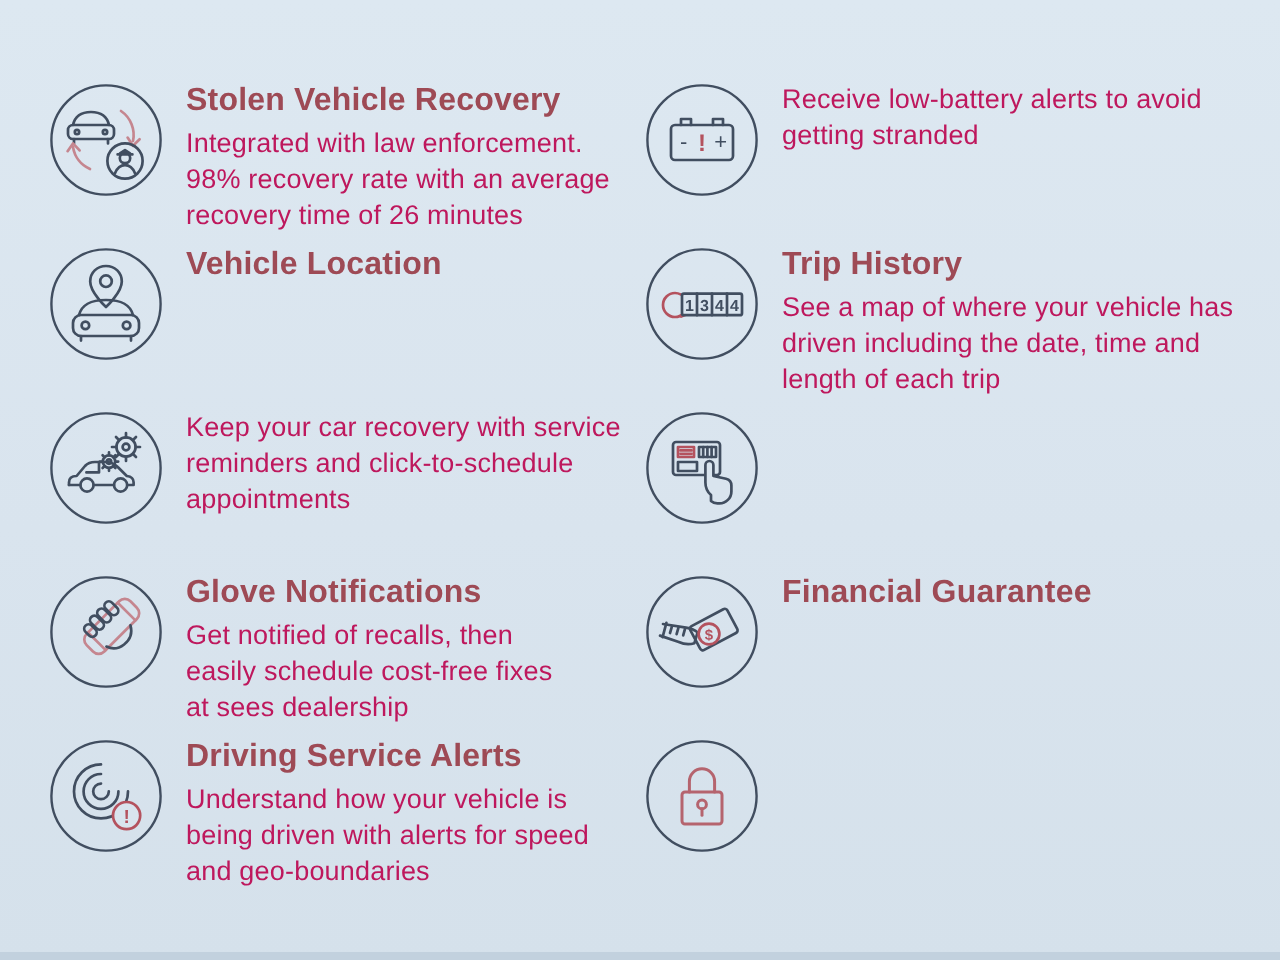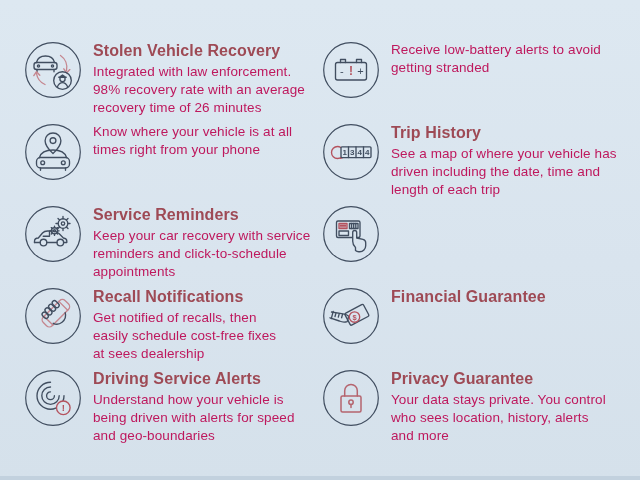--- a/index.html
+++ b/index.html
@@ -79,22 +79,21 @@
         <path d="M29 10 c-4.5 0-7.9 3.3-7.9 7.7 c0 5.5 7.9 12.8 7.9 12.8 s7.9-7.3 7.9-12.8 C36.9 13.3 33.5 10 29 10 z"></path>
         <circle cx="29" cy="17.6" r="2.9"></circle>
         <path d="M15.5 34.5 c1.5-5.5 6-7.5 13.5-7.5 s12 2 13.5 7.5"></path>
         <rect x="12.5" y="34.5" width="33" height="10.5" rx="4"></rect>
         <circle cx="18.7" cy="39.7" r="1.9"></circle>
           <circle cx="39.3" cy="39.7" r="1.9"></circle>
         <path d="M16.5 45 v2.3 M41.5 45 v2.3"></path>
       </svg>
     </div>
     <div class="txt">
-      <p class="fdesc">Know where your vehicle is at all
-times right from your phone</p>
+      <h3 class="ftitle">Vehicle Location</h3>
     </div>
   </div>
 
   <div class="feature">
     <div class="icon-wrap">
       <svg class="fi" width="58" height="58" viewBox="0 0 58 58">
         <circle class="ring" cx="29" cy="29" r="27.3"></circle>
         <g class="gear">
           <circle cx="39" cy="18.5" r="4.8"></circle>
             <circle cx="39" cy="18.5" r="1.7"></circle>
@@ -103,21 +102,20 @@
             <circle cx="30.5" cy="25.8" r="1.1"></circle>
           <path d="M30.5 21.2v1.4 M30.5 29v1.4 M25.9 25.8h1.5 M33.6 25.8h1.5 M27.3 22.6l1 1 M32.7 28l1 1 M33.7 22.6l-1 1 M28.3 28l-1 1"></path>
         </g>
         <path d="M10.5 37.5 v-1.3 c0-2 1.3-3.2 3.8-3.2 l4.2-5 c1.2-1.3 2.8-2 5-2 h5.3 c2.6 0 4.6 .9 6.2 2.6 l4.4 4.4 c2.3 .3 3.4 1.4 3.4 3.1 v1.4 h-3.2"></path>
         <circle cx="19.5" cy="37.5" r="3.3"></circle>
           <circle cx="36.3" cy="37.5" r="3.3"></circle>
         <path d="M10.5 37.5 h5.7 M22.8 37.5 h10.2 M25.5 26.5 v4.7 M25.5 31.2 h-6.3"></path>
       </svg>
     </div>
     <div class="txt">
-      <h3 class="ftitle">Service Reminders</h3>
       <p class="fdesc">Keep your car recovery with service
 reminders and click-to-schedule
 appointments</p>
     </div>
   </div>
 
   <div class="feature">
     <div class="icon-wrap">
       <svg class="fi" width="58" height="58" viewBox="0 0 58 58">
         <circle class="ring" cx="29" cy="29" r="27.3"></circle>
@@ -126,21 +124,21 @@
           <path class="pink" d="M22.8 14.5 h12.5 M22.8 35.5 h12.5"></path>
           <rect x="18.5" y="16.5" width="8" height="4.4" rx="2.2"></rect>
           <rect x="18.5" y="21.6" width="8" height="4.4" rx="2.2"></rect>
           <rect x="18.5" y="26.7" width="8" height="4.4" rx="2.2"></rect>
           <rect x="19.5" y="31.8" width="7" height="4.4" rx="2.2"></rect>
           <path d="M35.3 18 c3.5 2 5 5 4.5 9 c-.4 3.5-2.5 6-5.5 7"></path>
         </g>
       </svg>
     </div>
     <div class="txt">
-      <h3 class="ftitle">Recall Notifications</h3>
+      <h3 class="ftitle">Glove Notifications</h3>
       <p class="fdesc">Get notified of recalls, then
 easily schedule cost-free fixes
 at sees dealership</p>
     </div>
   </div>
 
   <div class="feature">
     <div class="icon-wrap">
       <svg class="fi" width="58" height="58" viewBox="0 0 58 58">
         <circle class="ring" cx="29" cy="29" r="27.3"></circle>
@@ -234,23 +232,17 @@
   <div class="feature">
     <div class="icon-wrap">
       <svg class="fi" width="58" height="58" viewBox="0 0 58 58">
         <circle class="ring" cx="29" cy="29" r="27.3"></circle>
         <path class="lock" d="M22.7 27 v-5.3 a6.3 6.3 0 0 1 12.6 0 V27"></path>
         <rect class="lock" x="19" y="27" width="20" height="16" rx="1.5"></rect>
         <circle class="lock" cx="29" cy="33.2" r="2.2"></circle>
         <path class="lock" d="M29 35.4 v3.2"></path>
       </svg>
     </div>
-    <div class="txt">
-      <h3 class="ftitle">Privacy Guarantee</h3>
-      <p class="fdesc">Your data stays private. You control
-who sees location, history, alerts
-and more</p>
-    </div>
   </div>
 
 </div>
 
 <div class="bottom-edge"></div>
 
 </body></html>

